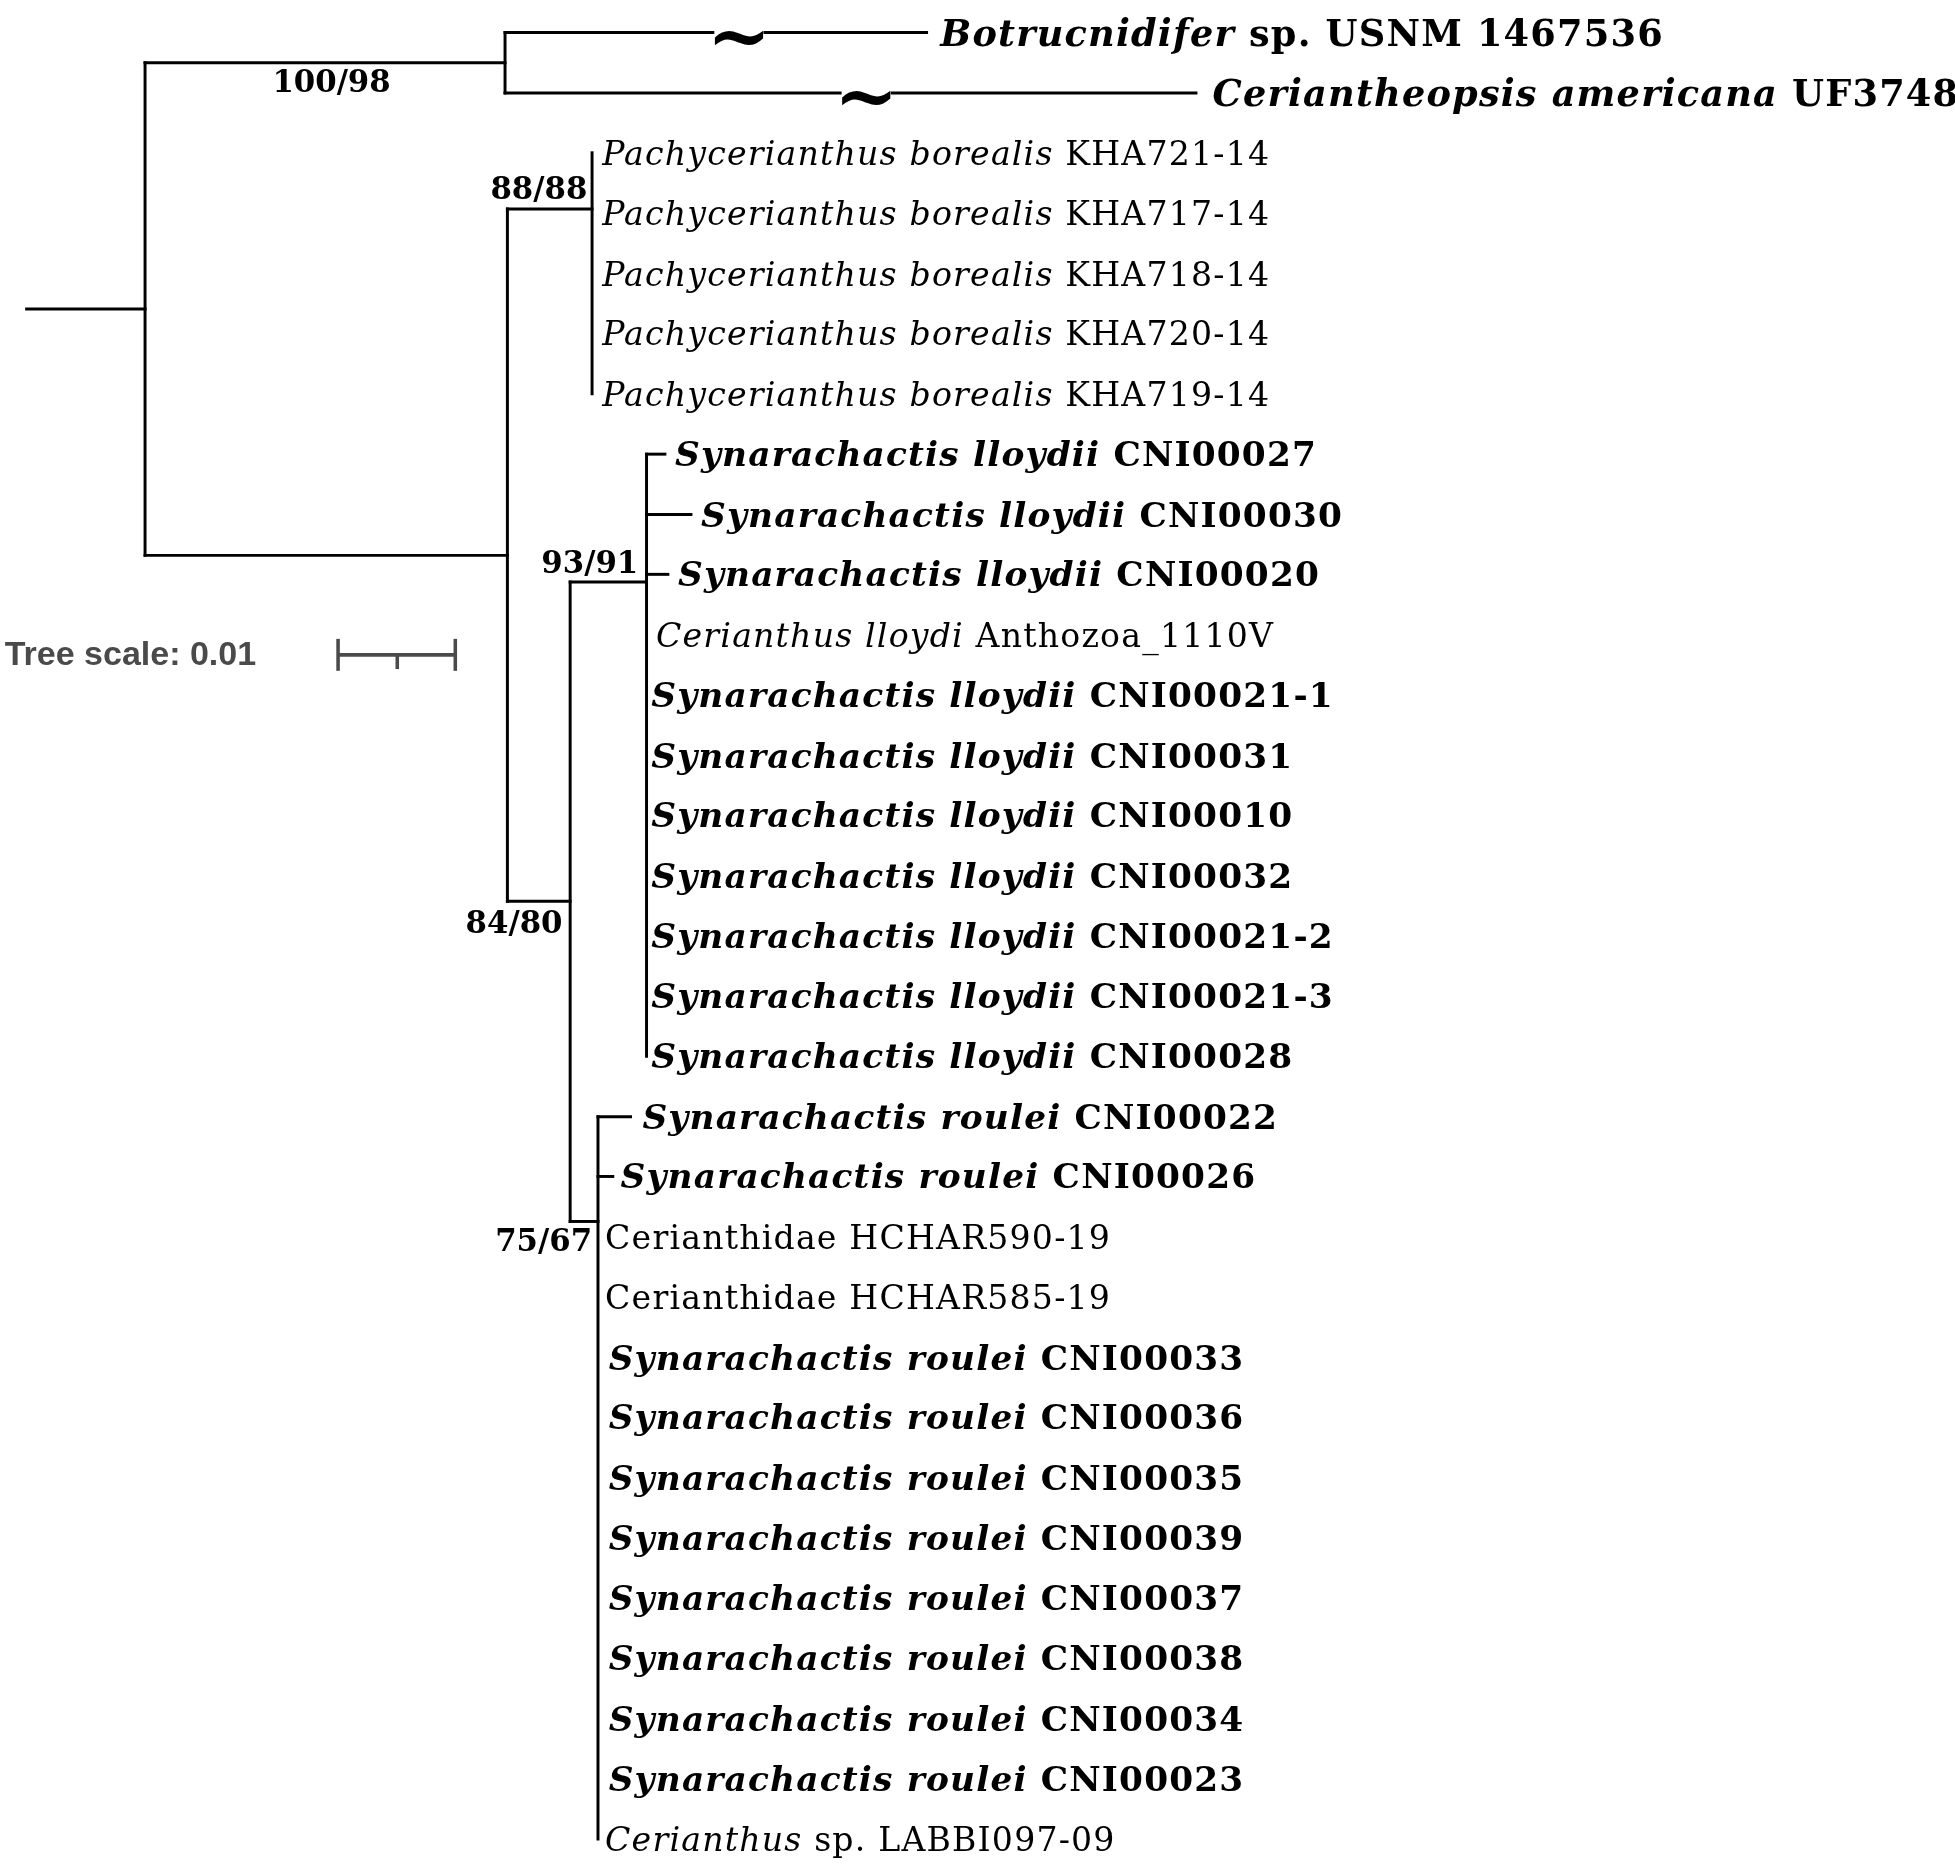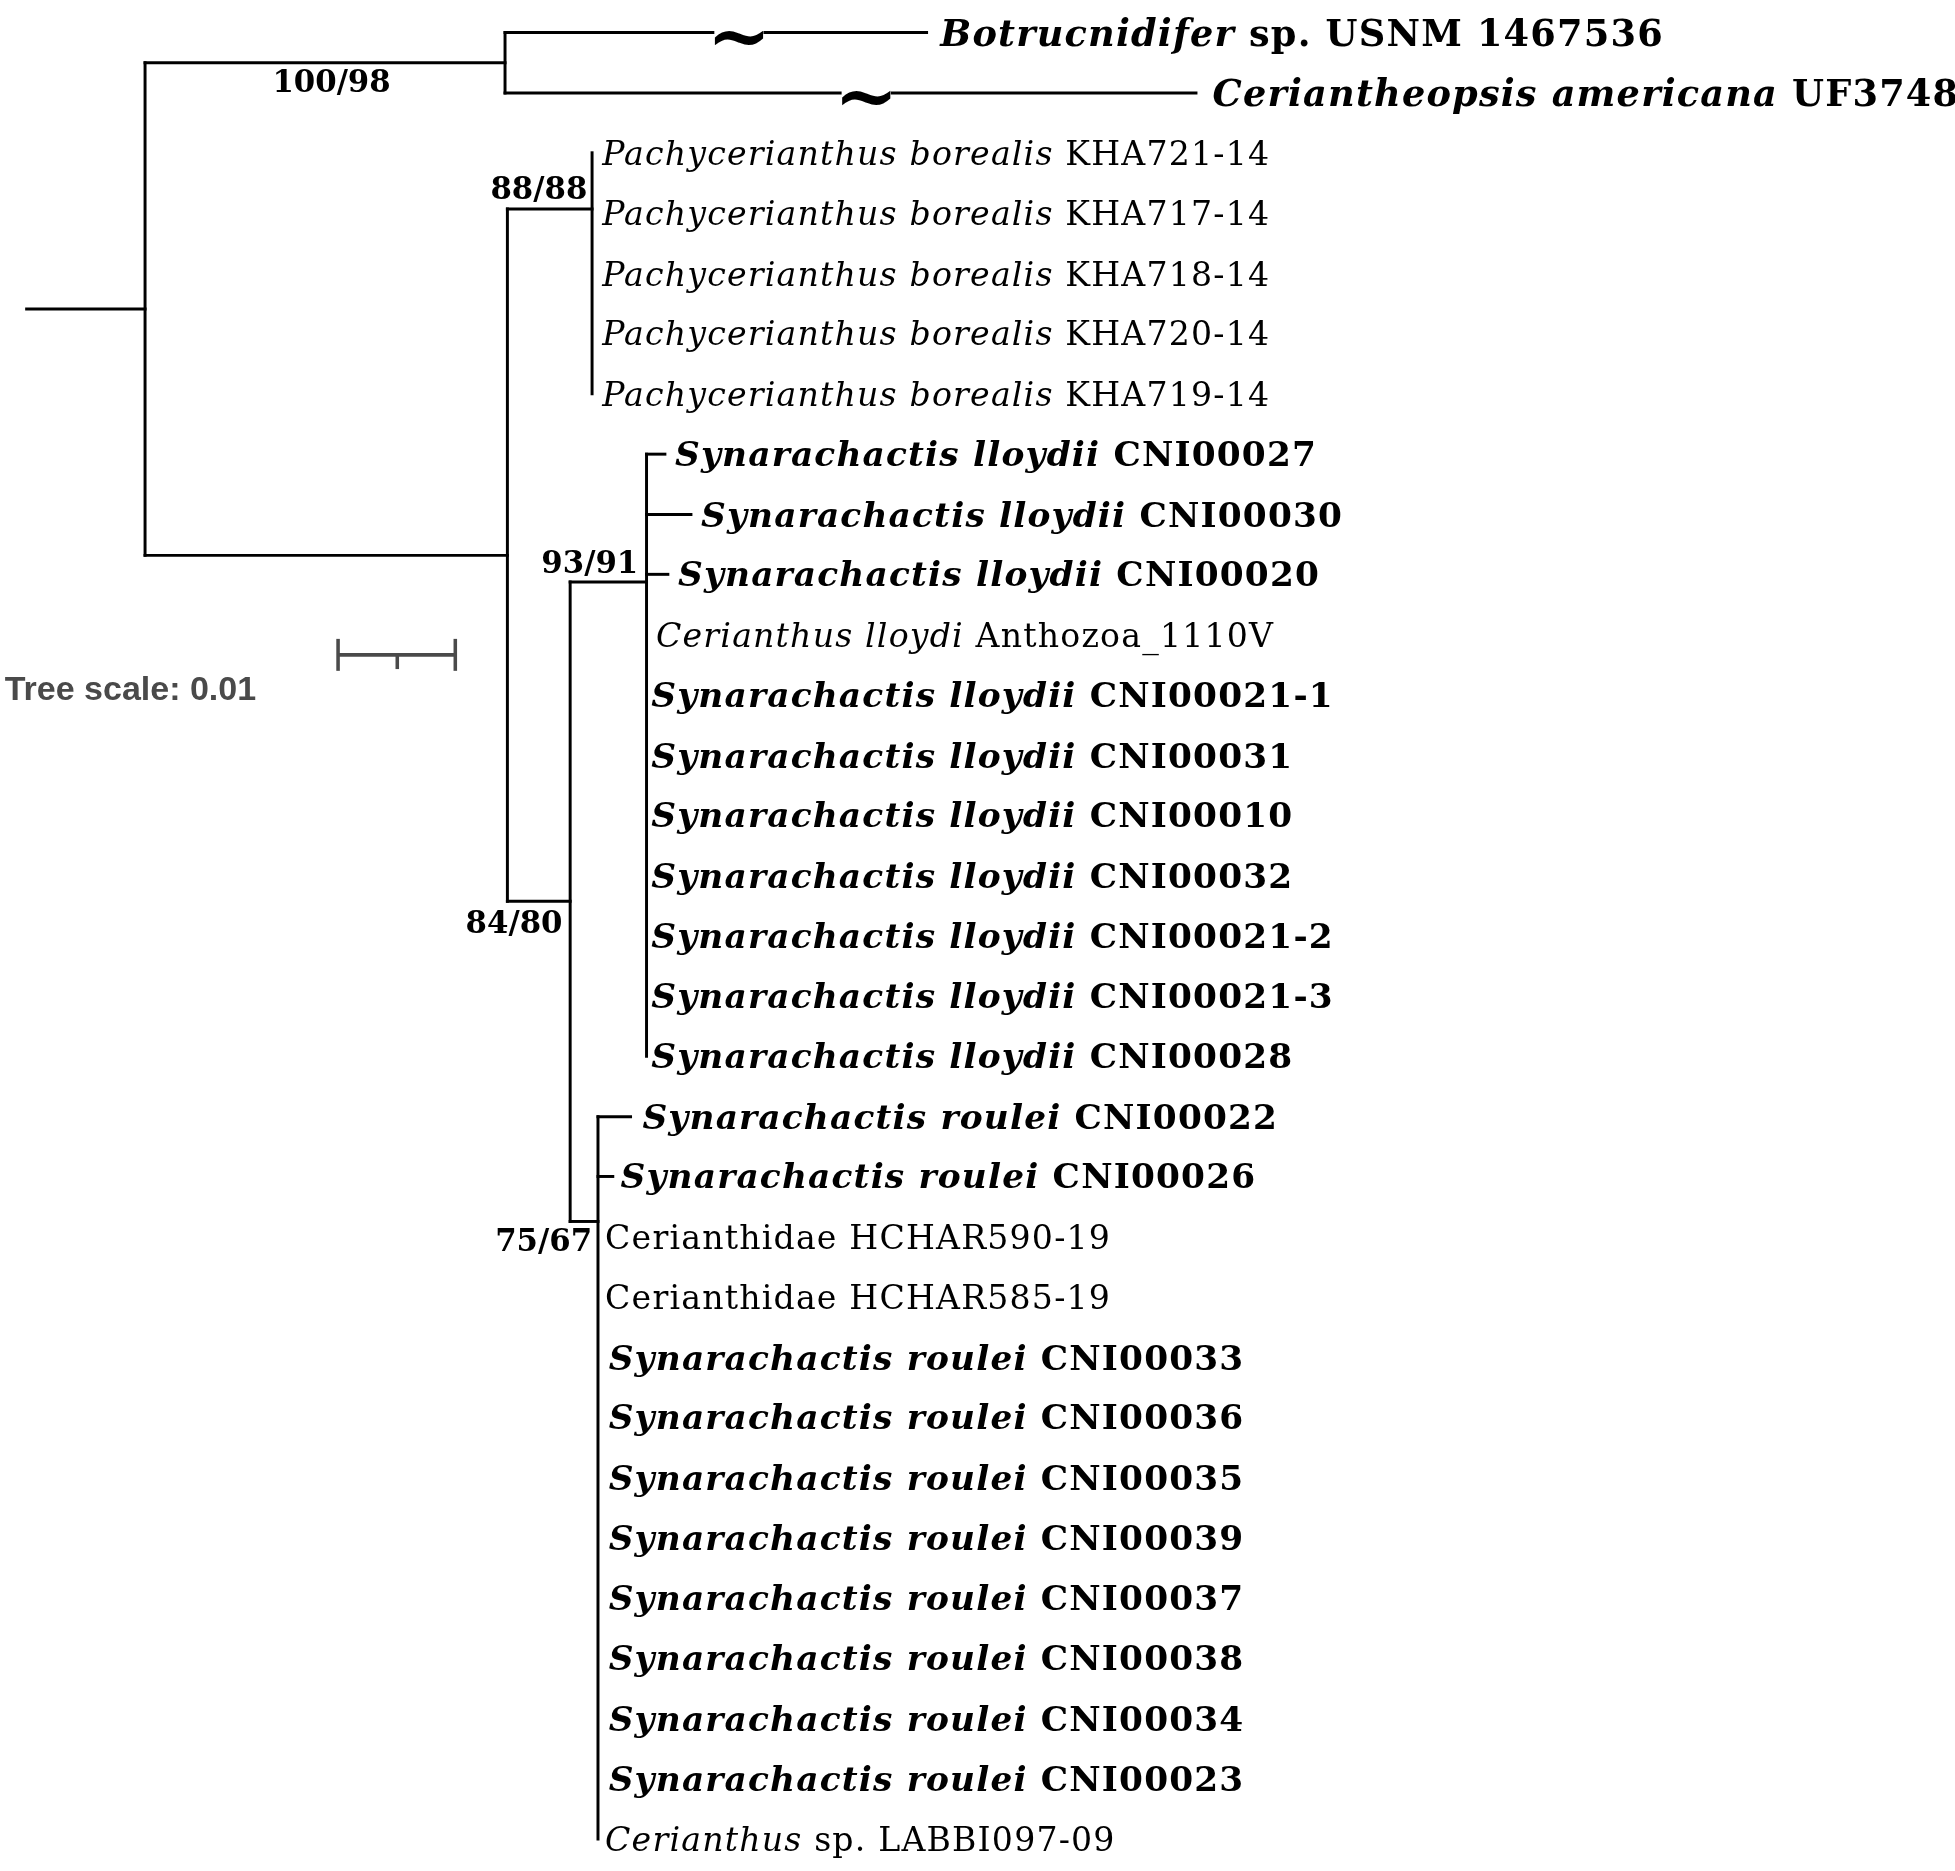--- a/index.html
+++ b/index.html
@@ -25,21 +25,20 @@
   .tree-scale-label {
     position: absolute;
     left: 4.7px;
     top: 655px;
     transform: translateY(-54%);
     font-family: "Liberation Sans", "DejaVu Sans", sans-serif;
     font-weight: bold;
     font-size: 34px;
     letter-spacing: 0px;
     white-space: nowrap;
-    margin-top: 35px;
   }
 </style>
 </head>
 <body>
 
 <div class="figure-wrap">
   <svg class="tree-svg" id="tree-svg" width="1955" height="1871" viewBox="0 0 3302 3160">
       <line x1="45" y1="522" x2="245" y2="522" stroke="#000000" stroke-width="5" stroke-linecap="square"></line>
       <line x1="245" y1="106" x2="245" y2="938" stroke="#000000" stroke-width="5" stroke-linecap="square"></line>
       <line x1="245" y1="106" x2="853" y2="106" stroke="#000000" stroke-width="5" stroke-linecap="square"></line>

